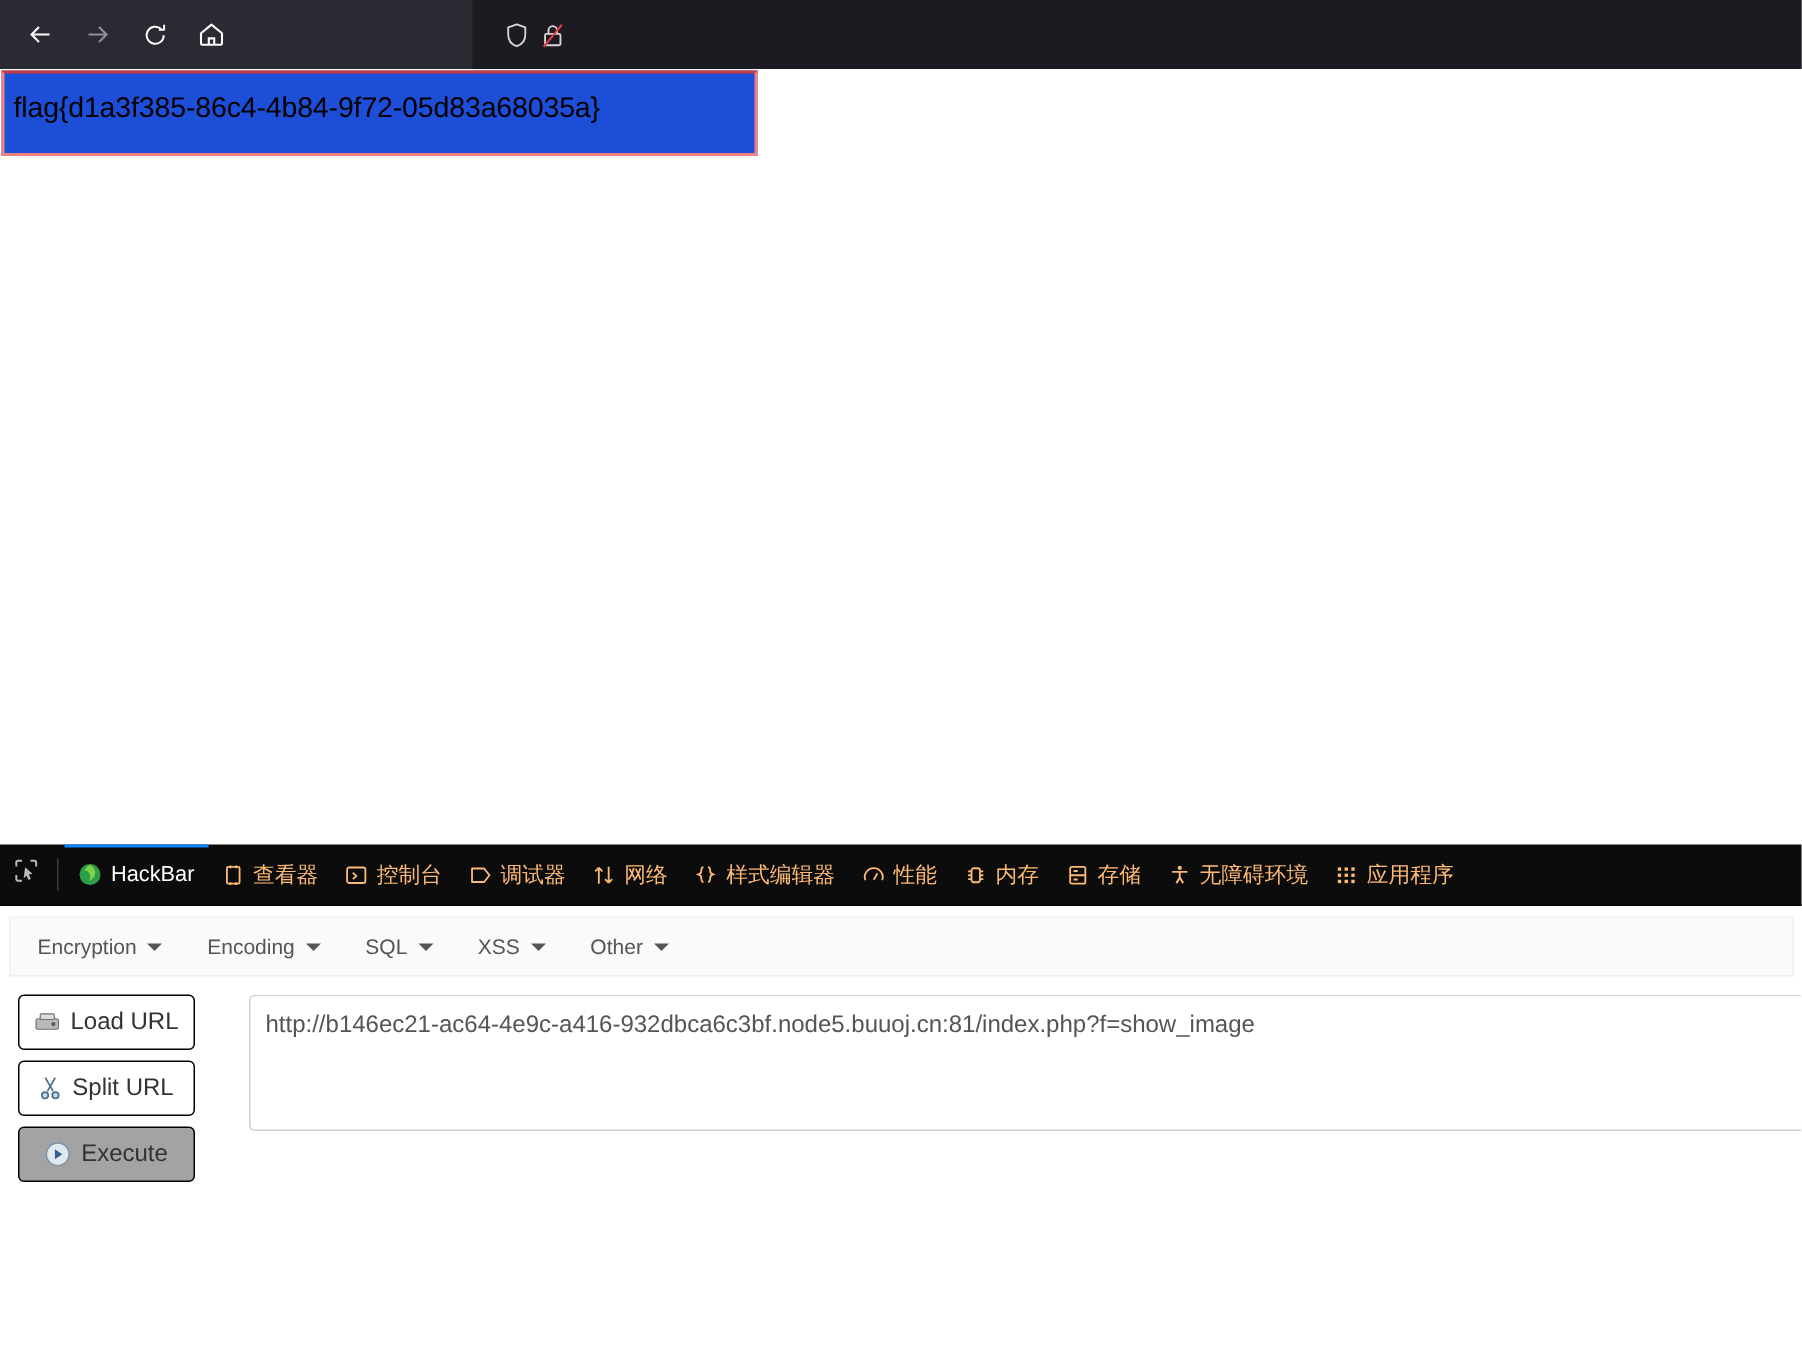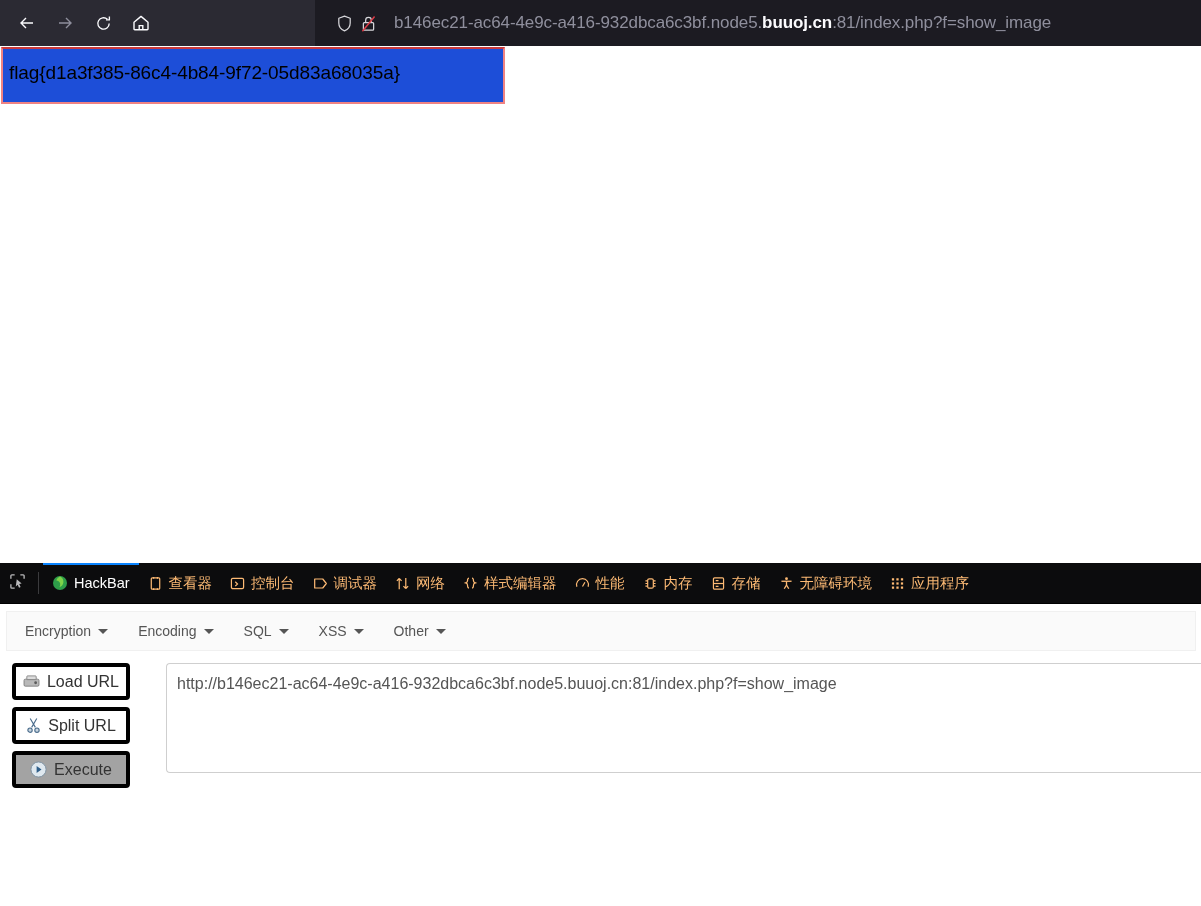--- a/index.html
+++ b/index.html
@@ -133,34 +133,34 @@
     border-top: 5px solid #555555;
   }
 
   .hb-buttons {
     position: absolute; left: 12px; top: 59px;
     width: 118px;
   }
   .hb-btn {
     width: 118px; height: 37px;
     margin-bottom: 7px;
-    border: 4px solid #000000;
+    border: 1px solid #000000;
     border-radius: 4px;
     background: #ffffff;
     display: flex; align-items: center; justify-content: center;
     font-size: 16px;
     color: #333333;
     box-sizing: border-box;
   }
   .hb-btn.pressed { background: #a3a3a3; }
   .hb-btn .bi { margin-right: 7px; display: flex; align-items: center; }
 
   .hb-url {
     position: absolute; left: 166px; top: 59px;
-    width: 1035px; height: 110px;
+    width: 1035px; height: 91px;
     border: 1px solid #cfcfcf;
     border-right: none;
     border-radius: 4px 0 0 4px;
     background: #ffffff;
     box-sizing: border-box;
     padding: 11px 10px;
     font-size: 16px;
     color: #555555;
     overflow: hidden;
     word-break: break-all;
@@ -210,23 +210,20 @@
       </svg>
     </span>
     <span class="url-icon">
       <svg width="19" height="19" viewBox="0 0 20 20" fill="none">
         <rect x="4.6" y="9" width="10.8" height="8" rx="1" stroke="#d7d7db" stroke-width="1.3"></rect>
         <path d="M7 9V6.6A3 3 0 0 1 13 6.6V9" stroke="#d7d7db" stroke-width="1.3"></path>
         <path d="M3.6 18.2L16.4 2.6" stroke="#e03c48" stroke-width="1.5"></path>
       </svg>
     </span>
   </div>
-  <div class="url-text">
-    <span>b146ec21-ac64-4e9c-a416-932dbca6c3bf.node5.</span><span class="host">buuoj.cn</span><span>:81/index.php?f=show_image</span>
-  </div>
 </div>
 
 <div class="page">
   <div class="flag-box">
     <div class="flag-text">flag{d1a3f385-86c4-4b84-9f72-05d83a68035a}</div>
   </div>
 </div>
 
 <div class="devtools-bar">
   <div class="dt-picker">

